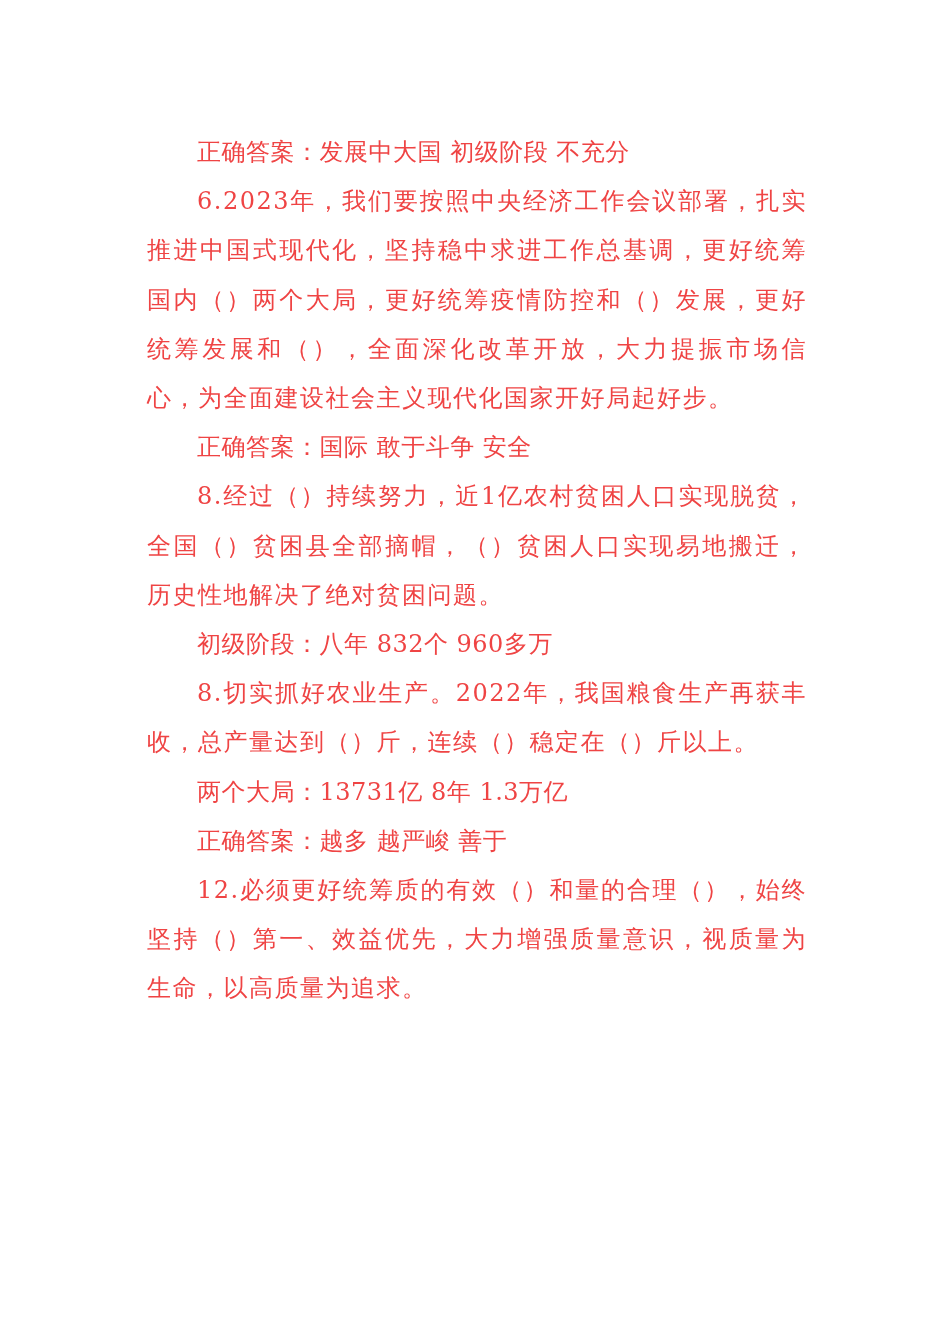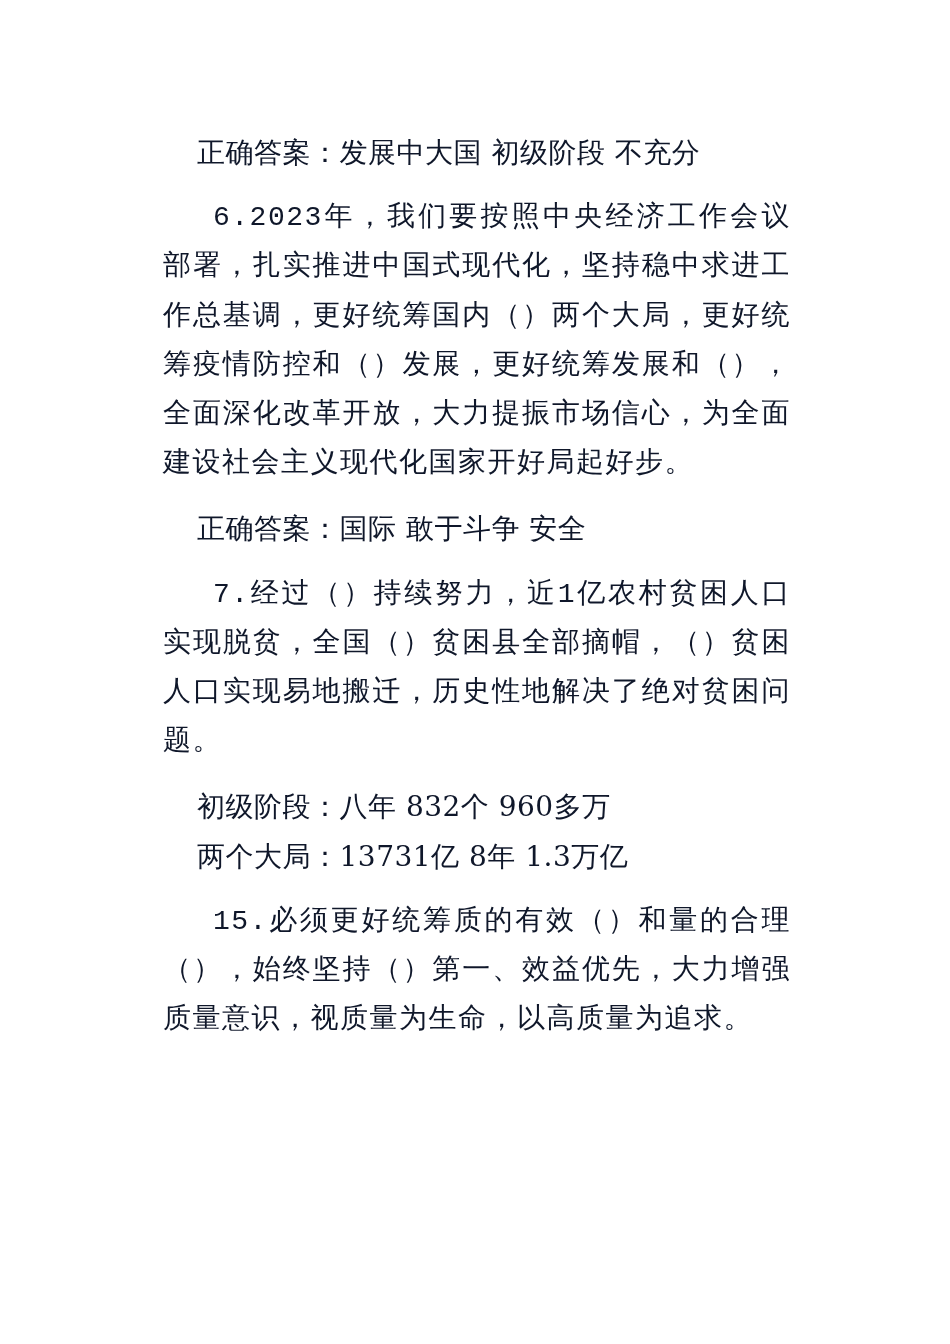--- a/index.html
+++ b/index.html
@@ -12,43 +12,44 @@
     height: 1344px;
     position: relative;
     overflow: hidden;
   }
   .page {
     position: absolute;
     left: 147px;
     top: 128px;
     width: 660px;
     font-family: "DejaVu Serif", "Liberation Serif", serif;
-    font-size: 28px;
-    color: #0f172a;
+    font-size: 24px;
+    color: #ef4444;
     line-height: 49.2px;
   }
   .para {
-    margin: 16px;
+    margin: 0;
     text-indent: 50px;
     text-align: justify;
     text-align-last: left;
     letter-spacing: 1.5px;
     word-break: break-all;
-    font-family: Liberation Mono, monospace;
   }
   .answer {
     margin: 0;
     text-indent: 50px;
     letter-spacing: 0.5px;
   }
 </style>
 </head>
 <body>
 
 <div class="page">
   <p class="answer">正确答案：发展中大国 初级阶段 不充分</p>
   <p class="para">6.2023年，我们要按照中央经济工作会议部署，扎实推进中国式现代化，坚持稳中求进工作总基调，更好统筹国内（）两个大局，更好统筹疫情防控和（）发展，更好统筹发展和（），全面深化改革开放，大力提振市场信心，为全面建设社会主义现代化国家开好局起好步。</p>
   <p class="answer">正确答案：国际 敢于斗争 安全</p>
-  <p class="para">7.经过（）持续努力，近1亿农村贫困人口实现脱贫，全国（）贫困县全部摘帽，（）贫困人口实现易地搬迁，历史性地解决了绝对贫困问题。</p>
+  <p class="para">8.经过（）持续努力，近1亿农村贫困人口实现脱贫，全国（）贫困县全部摘帽，（）贫困人口实现易地搬迁，历史性地解决了绝对贫困问题。</p>
   <p class="answer">初级阶段：八年 832个 960多万</p>
+  <p class="para">8.切实抓好农业生产。2022年，我国粮食生产再获丰收，总产量达到（）斤，连续（）稳定在（）斤以上。</p>
   <p class="answer">两个大局：13731亿 8年 1.3万亿</p>
-  <p class="para">15.必须更好统筹质的有效（）和量的合理（），始终坚持（）第一、效益优先，大力增强质量意识，视质量为生命，以高质量为追求。</p>
+  <p class="answer">正确答案：越多 越严峻 善于</p>
+  <p class="para">12.必须更好统筹质的有效（）和量的合理（），始终坚持（）第一、效益优先，大力增强质量意识，视质量为生命，以高质量为追求。</p>
 </div>
 
 </body></html>

